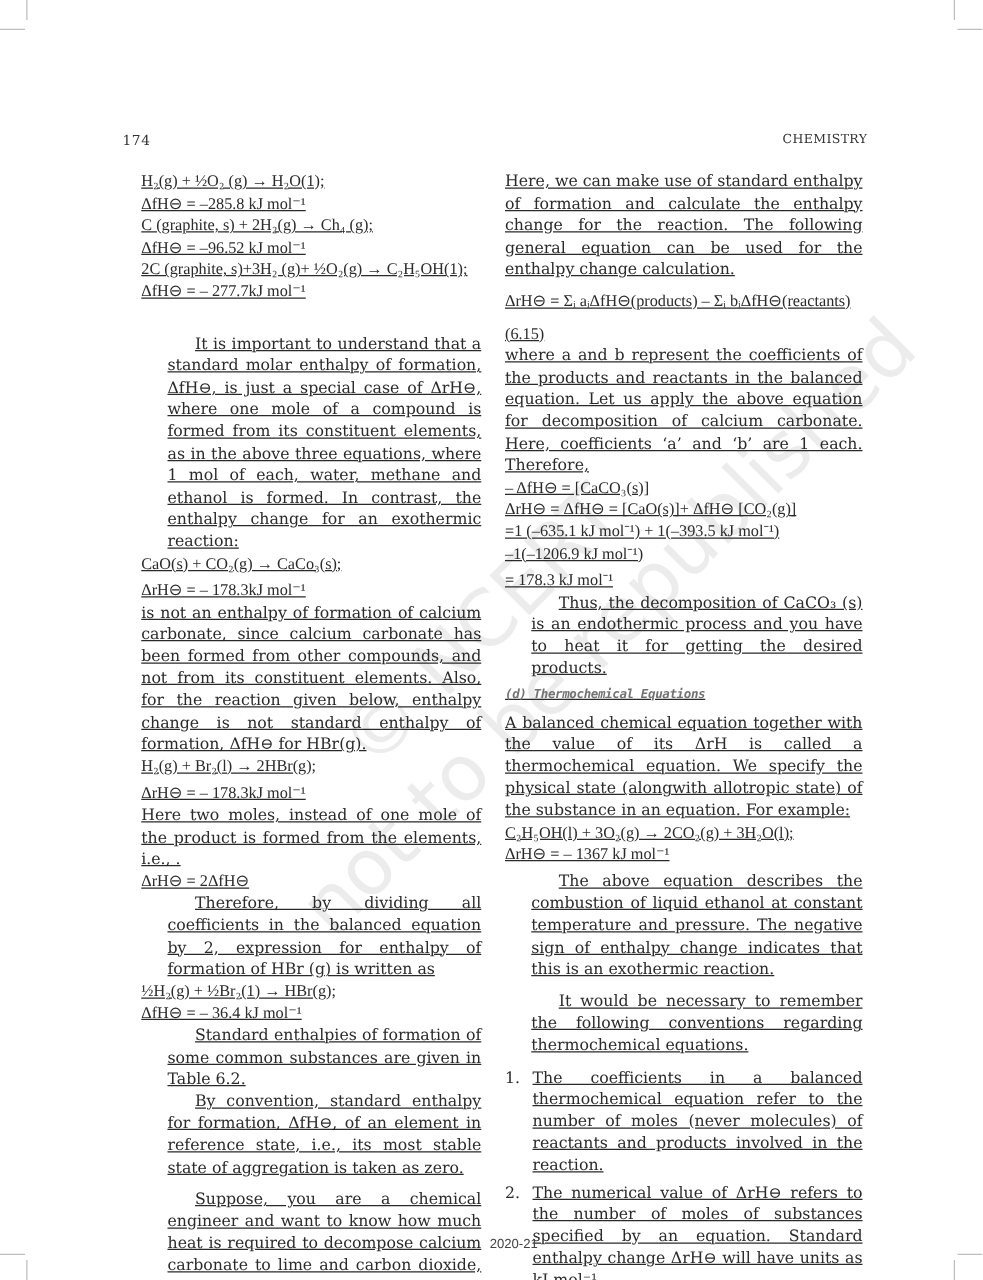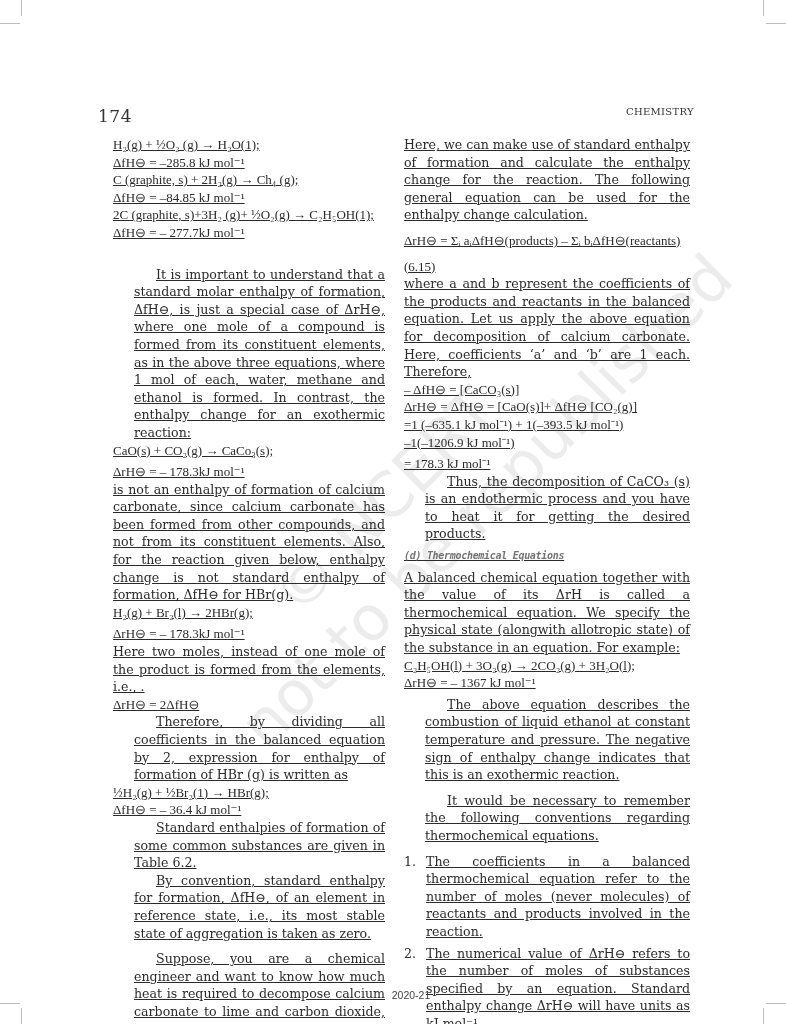--- a/index.html
+++ b/index.html
@@ -2,21 +2,21 @@
 <html><head>
 <meta charset="utf-8">
 <style>
   html, body { margin: 0; padding: 0; background: #ffffff; }
   body {
     width: 786px; height: 1024px; position: relative; overflow: hidden;
     font-family: "DejaVu Serif", "Liberation Serif", serif;
     color: #2a2a2a;
   }
   .crop { position: absolute; background: #bdbdbd; }
-  .hdr-page { position: absolute; left: 98px; top: 106px; font-size: 17px; color: #333; letter-spacing: 0.5px; }
+  .hdr-page { position: absolute; left: 98px; top: 106px; font-size: 11px; color: #333; letter-spacing: 0.5px; }
   .hdr-title { position: absolute; left: 626px; top: 106px; font-size: 10px; color: #333; letter-spacing: 0.3px; }
   .footer { position: absolute; left: 18px; width: 786px; top: 989px; text-align: center;
     font-family: "Liberation Sans", sans-serif; font-size: 10.5px; color: #444; }
 
   .col { position: absolute; font-size: 12.6px; line-height: 17.6px; text-decoration: underline; }
   .col-left { left: 113px; top: 136px; width: 272px; }
   .col-right { left: 404px; top: 136px; width: 286px; }
 
   p { margin: 0; text-align: justify; }
   .indent { text-indent: 22px; margin-left: 21px; }
@@ -55,21 +55,21 @@
   <div>not to be republished</div>
 </div>
 
 <div class="hdr-page">174</div>
 <div class="hdr-title">CHEMISTRY</div>
 
 <div class="col col-left">
   <div class="eq">H₂(g) + ½O₂ (g) → H₂O(1);</div>
   <div class="eq">ΔfH⊖ = –285.8 kJ mol⁻¹</div>
   <div class="eq">C (graphite, s) + 2H₂(g) → Ch₄ (g);</div>
-  <div class="eq">ΔfH⊖ = –84.85 kJ mol⁻¹</div>
+  <div class="eq">ΔfH⊖ = –96.52 kJ mol⁻¹</div>
   <div class="eq">2C (graphite, s)+3H₂ (g)+ ½O₂(g) → C₂H₅OH(1);</div>
   <div class="eq r">ΔfH⊖ = – 277.7kJ mol⁻¹</div>
   <div class="gap-l"></div>
   <p class="indent">It is important to understand that a standard molar enthalpy of formation, ΔfH⊖, is just a special case of ΔrH⊖, where one mole of a compound is formed from its constituent elements, as in the above three equations, where 1 mol of each, water, methane and ethanol is formed. In contrast, the enthalpy change for an exothermic reaction:</p>
   <div class="eq">CaO(s) + CO₂(g) → CaCo₃(s);</div>
   <div class="gap-s"></div>
   <div class="eq r">ΔrH⊖ = – 178.3kJ mol⁻¹</div>
   <p>is not an enthalpy of formation of calcium carbonate, since calcium carbonate has been formed from other compounds, and not from its constituent elements. Also, for the reaction given below, enthalpy change is not standard enthalpy of formation, ΔfH⊖ for HBr(g).</p>
   <div class="eq">H₂(g) + Br₂(l) → 2HBr(g);</div>
   <div class="gap-s"></div>

